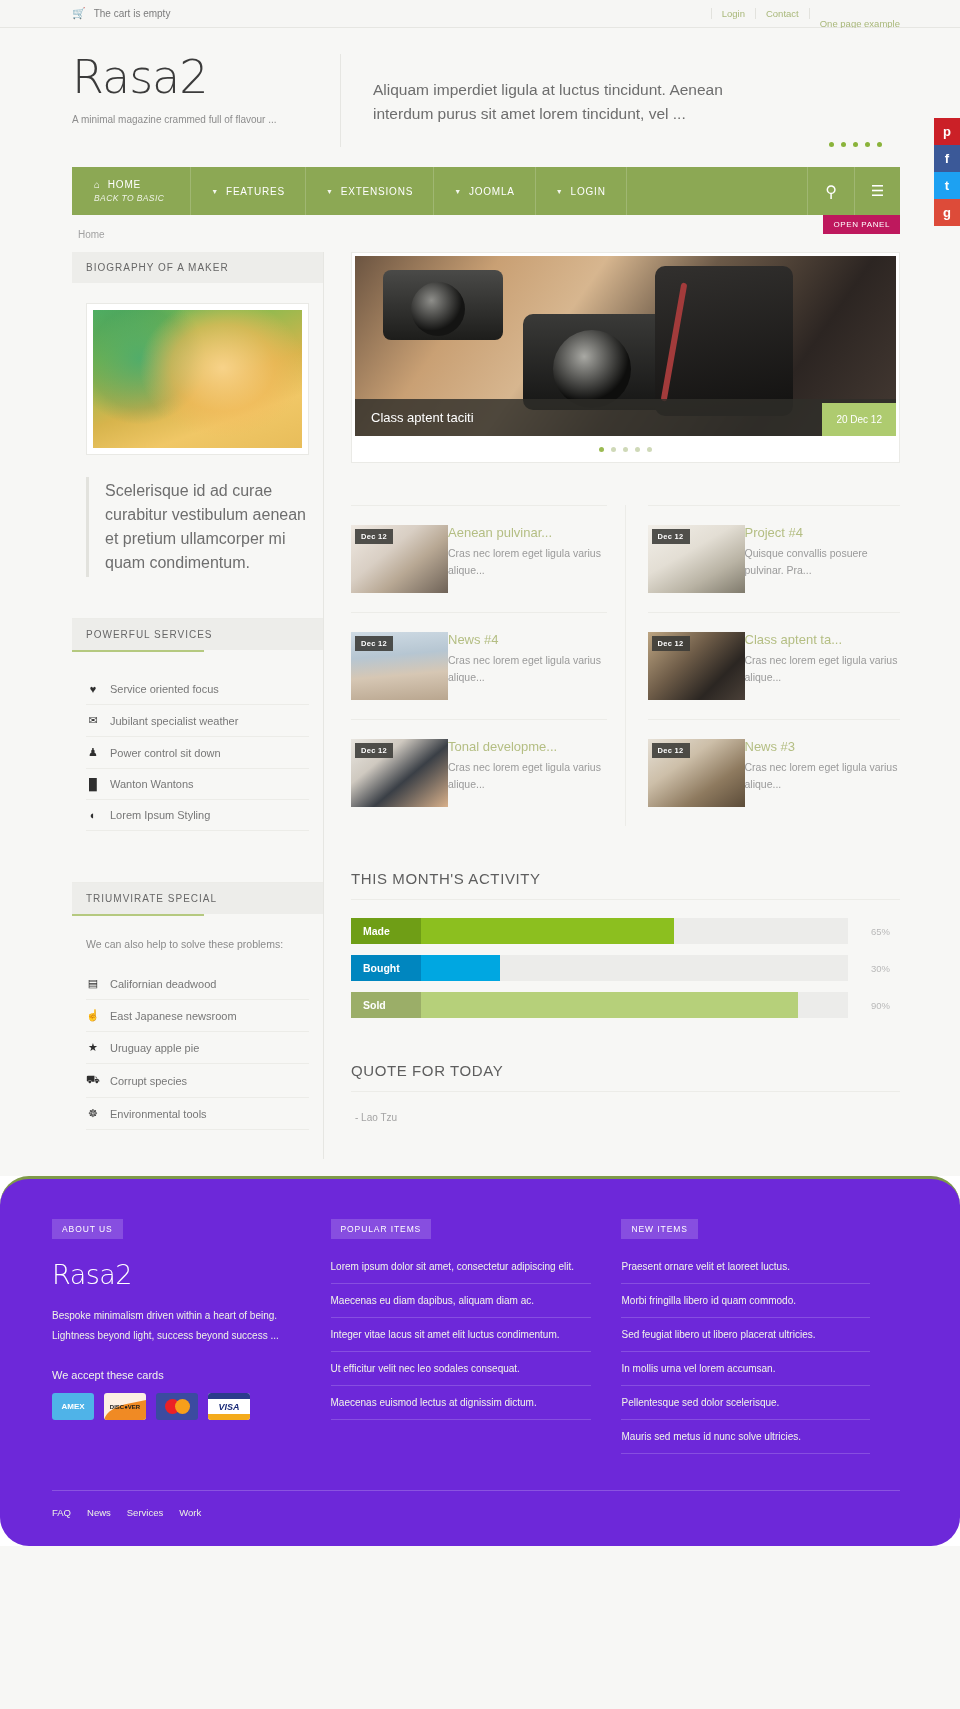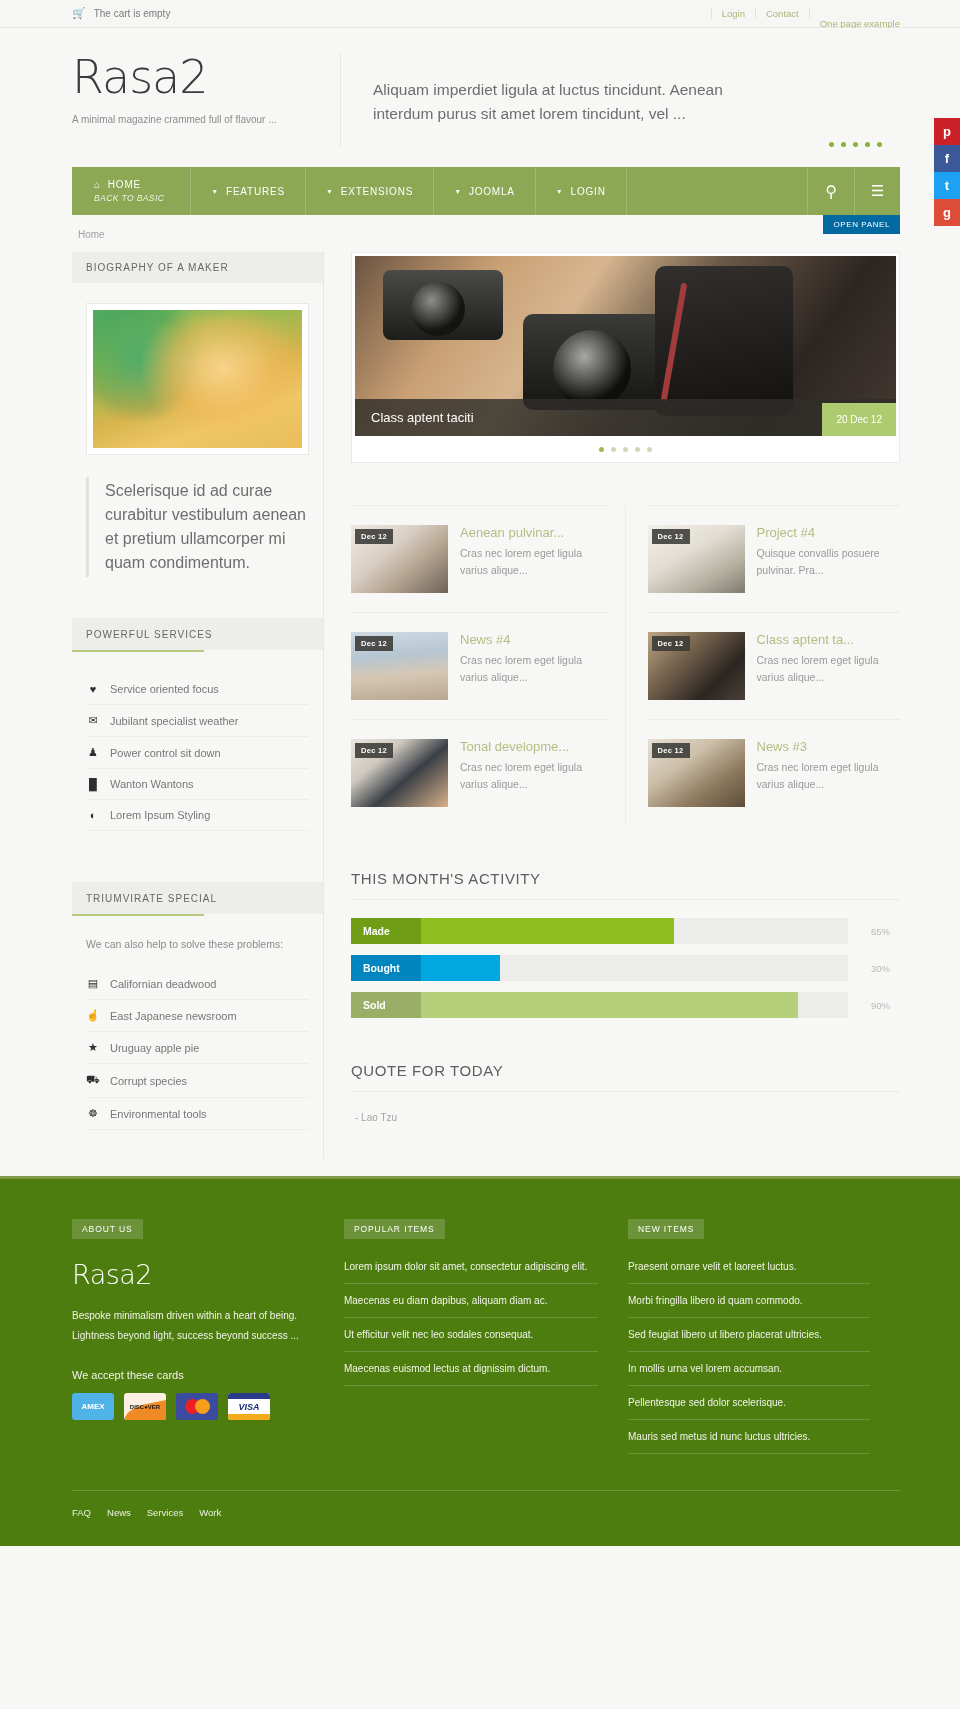--- a/index.html
+++ b/index.html
@@ -65,21 +65,21 @@
   .nav-sub { font-size: 8.5px; font-style: italic; opacity: 0.85; margin-top: 3px; letter-spacing: 0.4px; }
   .caret { font-size: 7px; opacity: 0.9; }
   .home-icon { font-size: 10px; }
   .nav-spacer { flex: 1; border-right: 1px solid rgba(255,255,255,0.18); }
   .nav-icon-btn {
     width: 46px; display: flex; align-items: center; justify-content: center;
     color: #fff; font-size: 16px; cursor: pointer;
   }
   .nav-icon-btn.burger { border-left: 1px solid rgba(255,255,255,0.18); font-size: 15px; }
   .open-panel {
-    position: absolute; right: 0; top: 48px; background: #0369a1; color: #fff;
+    position: absolute; right: 0; top: 48px; background: #be185d; color: #fff;
     font-size: 8px; letter-spacing: 0.6px; padding: 5px 10px; cursor: pointer;
   }
 
   
   .breadcrumb { padding: 14px 60px 12px 78px; background: #f7f7f5; font-size: 10px; color: #a2a2a2; }
 
   
   .body-cols { display: flex; background: #f7f7f5; padding: 0 60px 17px 72px; align-items: stretch; }
   .sidebar { width: 252px; flex: none; border-right: 1px solid #e6e6e2; padding-right: 0; }
   .content { flex: 1; padding-left: 27px; padding-bottom: 36px; }
@@ -142,21 +142,21 @@
   }
   .slider-dots { display: flex; gap: 7px; justify-content: center; padding: 11px 0 10px; background:#fff; }
   .slider-dots span { width: 5px; height: 5px; border-radius: 50%; background: #9bbb52; }
   .slider-dots span.off { background: #cfd9b8; }
 
   
   .grid { display: flex; flex-wrap: wrap; margin-top: 42px; }
   .grid-col { width: 50%; }
   .grid-col.left { padding-right: 18px; border-right: 1px solid #ececE8; }
   .grid-col.right { padding-left: 22px; }
-  .card { display: flex; gap: 12px; padding: 19px 0; border-top: 1px solid #ececE8; }
+  .card { display: flex; gap: 0; padding: 19px 0; border-top: 1px solid #ececE8; }
   .card.first { border-top: 1px solid #ececE8; }
   .thumb { width: 97px; height: 68px; flex: none; position: relative; background: #cfcfc8; overflow: hidden; }
   .thumb .badge {
     position: absolute; left: 4px; top: 4px; background: rgba(58,58,55,0.88); color: #fff;
     font-size: 7.5px; font-weight: bold; padding: 3px 6px; letter-spacing: 0.3px;
   }
   .card-text { flex: 1; min-width: 0; }
   .card-title { font-size: 13px; color: #b4be83; line-height: 1.22; font-weight: 400; margin-bottom: 4px; cursor: pointer; }
   .card-desc { font-size: 10.5px; color: #9a9a9a; line-height: 1.62; }
 
@@ -193,21 +193,21 @@
 
   
   .social-rail { position: absolute; right: 0; top: 118px; width: 26px; z-index: 20; }
   .social-rail div { height: 27px; display: flex; align-items: center; justify-content: center; color: #fff; font-size: 13px; cursor: pointer; font-weight: bold; }
   .s-pin { background: #cb2027; }
   .s-fb  { background: #3b5998; }
   .s-tw  { background: #1da1f2; }
   .s-gp  { background: #dd4b39; }
 
   
-  .footer { background: #4d7c0f; padding: 40px 60px 0 72px; color: #fff; border-top: 3px solid #7e9a49; }
+  .footer { background: #6d28d9; padding: 40px 60px 0 52px; color: #fff; border-top: 3px solid #7e9a49; border-radius: 29px; }
   .footer-cols { display: flex; gap: 0; }
   .fcol { flex: 1; padding-right: 30px; }
   .fcol:nth-child(2) { flex: 1.05; }
   .f-badge {
     display: inline-block; background: rgba(255,255,255,0.18); color: #fff;
     font-size: 8.5px; letter-spacing: 0.9px; padding: 5px 10px; margin-bottom: 20px;
   }
   .f-brand { font-size: 27px; font-weight: 300; letter-spacing: -0.5px; font-family: "DejaVu Sans", sans-serif; margin-bottom: 16px; }
   .f-text { font-size: 10px; line-height: 1.95; color: #f0f3e6; margin-bottom: 24px; }
   .f-cards-label { font-size: 11px; color: #f2f5e9; margin-bottom: 12px; }
@@ -526,34 +526,35 @@
               <div class="bot"></div>
           </div>
         </div>
       </div>
 
       <div class="fcol">
         <span class="f-badge">POPULAR ITEMS</span>
         <ul class="f-list">
           <li>Lorem ipsum dolor sit amet, consectetur adipiscing elit.</li>
           <li>Maecenas eu diam dapibus, aliquam diam ac.</li>
+          <li>Integer vitae lacus sit amet elit luctus condimentum.</li>
           <li>Ut efficitur velit nec leo sodales consequat.</li>
           <li>Maecenas euismod lectus at dignissim dictum.</li>
         </ul>
       </div>
 
       <div class="fcol">
         <span class="f-badge">NEW ITEMS</span>
         <ul class="f-list">
           <li>Praesent ornare velit et laoreet luctus.</li>
           <li>Morbi fringilla libero id quam commodo.</li>
           <li>Sed feugiat libero ut libero placerat ultricies.</li>
           <li>In mollis urna vel lorem accumsan.</li>
           <li>Pellentesque sed dolor scelerisque.</li>
-          <li>Mauris sed metus id nunc luctus ultricies.</li>
+          <li>Mauris sed metus id nunc solve ultricies.</li>
         </ul>
       </div>
 
     </div>
     <div class="footer-bottom">
       <a>FAQ</a>
       <a>News</a>
       <a>Services</a>
       <a>Work</a>
     </div>

